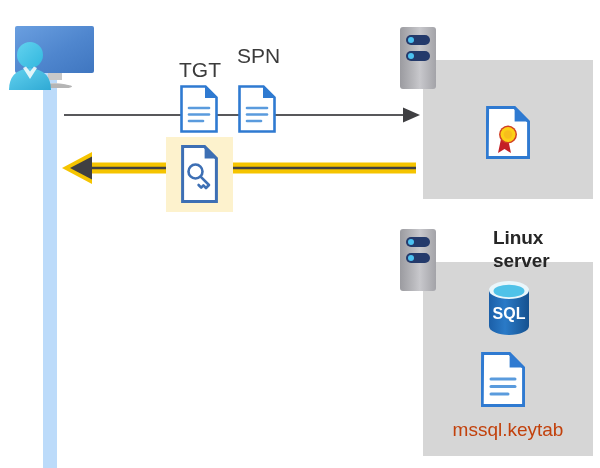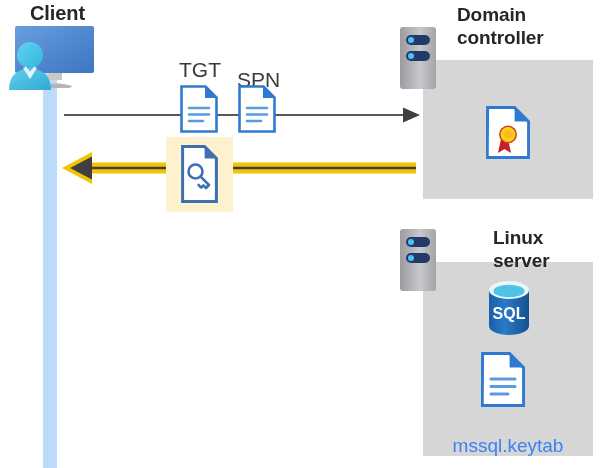--- a/index.html
+++ b/index.html
@@ -89,28 +89,27 @@
   #spn-doc { left: 238px; top: 85px; }
   #keytab-doc { left: 481px; top: 352px; }
   #key-doc { left: 181px; top: 145px; }
   #cert-doc { left: 486px; top: 106px; }
 
   .doc-label {
     font-size: 21px;
     color: #3b3b3b;
   }
   #tgt-label { left: 179px; top: 58px; }
-  #spn-label { left: 237px; top: 68px; }
+  #spn-label { left: 237px; top: 44px; }
   #keytab-label {
     left: 423px; top: 419px;
     width: 170px;
     text-align: center;
     font-size: 19px;
-    color: #3b82f6;
-    margin-top: 16px;
+    color: #c2410c;
   }
 
   
   #key-highlight {
     left: 166px; top: 137px;
     width: 67px; height: 75px;
     background: #fdf2cd;
   }
 
   
@@ -164,21 +163,20 @@
           <stop offset="0%" stop-color="#63d2ef"></stop>
           <stop offset="100%" stop-color="#2fa9d4"></stop>
         </linearGradient>
       </defs>
       <circle cx="24" cy="15" r="13" fill="url(#gHead)"></circle>
       <path d="M3 50 q0 -20 21 -22 q21 2 21 22 z" fill="url(#gBody)"></path>
       <path d="M17 28 l7 11 l7 -11 l-3 -1.5 l-4 5 l-4 -5 z" fill="#eef8fb" opacity="0.92"></path>
     </svg>
   </div>
 
-  <div class="abs node-title" id="client-title">Client</div>
 
   <svg class="abs" id="arrows" viewBox="0 0 600 468" xmlns="http://www.w3.org/2000/svg">
 
     <g>
       <line x1="64" y1="115" x2="405" y2="115" stroke="#58585b" stroke-width="1.8"></line>
       <path d="M420 115 L403 107.5 L403 122.5 Z" fill="#3f3f42"></path>
     </g>
 
     <g>
       <line x1="80" y1="168" x2="416" y2="168" stroke="#f5c400" stroke-width="11"></line>
@@ -226,22 +224,20 @@
       </g>
       <path d="M19.6 31.6 L28 40 l-3 3 l-2.6 -2.6 l-2.2 2.2 l-2.6 -2.6" fill="none" stroke="#3d6fb4" stroke-width="2.6" stroke-linejoin="round" stroke-linecap="round"></path>
     </svg>
   </div>
 
   <div class="abs server-icon" id="dc-server">
     <div class="server-bar" style="top:8px"></div>
     <div class="server-bar" style="top:24px"></div>
   </div>
 
-  <div class="abs node-title" id="dc-title">Domain
-controller</div>
 
   <div class="abs doc-icon" id="cert-doc">
     <svg width="44" height="53" viewBox="0 0 44 53" xmlns="http://www.w3.org/2000/svg">
       <path d="M1.6 1.6 h27 l14 14 v36 h-41.4 z" fill="#ffffff" stroke="#2f7ad1" stroke-width="3"></path>
       <path d="M28.6 1.6 l13.8 13.8 h-13.8 z" fill="#2f7ad1"></path>
       <path d="M15 33 l-3 14 l6.5 -4 l6.5 4 l-3 -14 z" fill="#c42026"></path>
       <circle cx="22" cy="28.5" r="9" fill="#d13f24"></circle>
       <circle cx="22" cy="28.5" r="7.5" fill="#fcd017"></circle>
       <circle cx="22" cy="28.5" r="4.2" fill="#f5a623" opacity="0.45"></circle>
     </svg>

